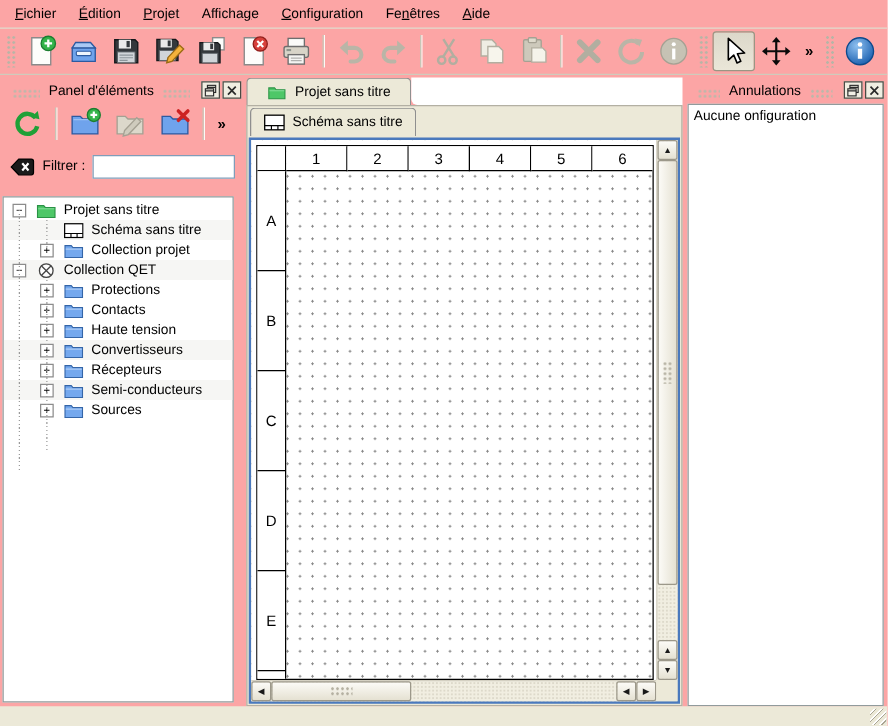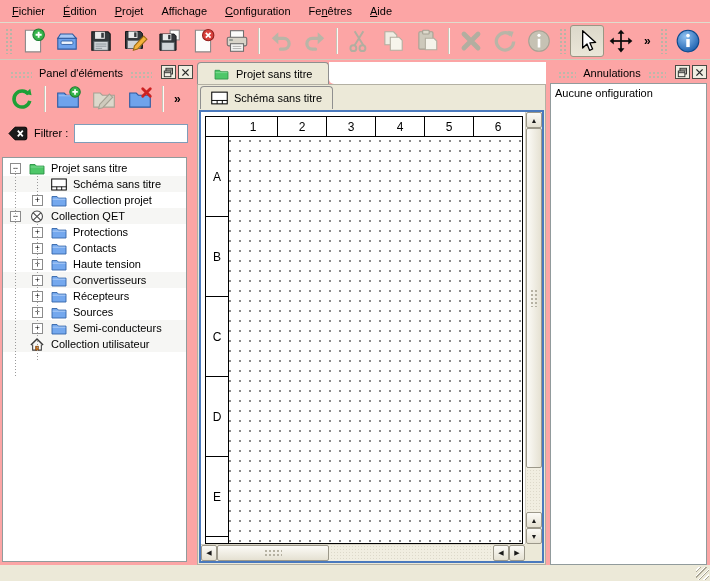--- a/index.html
+++ b/index.html
@@ -473,50 +473,39 @@
           <div class="tree-row indent1">
             <span class="expander">+</span>
             <span class="icon tree-icon">
               <svg viewBox="0 0 16 13">
                 <path d="M1 12V2.5h5l1.4 1.6H15V12z" fill="#74a8ee" stroke="#3465a8" stroke-width="0.9"></path>
                 <path d="M1.6 5.2h12.8" stroke="#aecdf6" stroke-width="1"></path>
               </svg>
             </span>
             <span class="tree-label">Récepteurs</span>
           </div>
+          <div class="tree-row indent1 alt">
+            <span class="expander">+</span>
+            <span class="icon tree-icon">
+              <svg viewBox="0 0 16 13">
+                <path d="M1 12V2.5h5l1.4 1.6H15V12z" fill="#74a8ee" stroke="#3465a8" stroke-width="0.9"></path>
+                <path d="M1.6 5.2h12.8" stroke="#aecdf6" stroke-width="1"></path>
+              </svg>
+            </span>
+            <span class="tree-label">Semi-conducteurs</span>
+          </div>
           <div class="tree-row indent1">
             <span class="expander">+</span>
             <span class="icon tree-icon">
               <svg viewBox="0 0 16 13">
                 <path d="M1 12V2.5h5l1.4 1.6H15V12z" fill="#74a8ee" stroke="#3465a8" stroke-width="0.9"></path>
                 <path d="M1.6 5.2h12.8" stroke="#aecdf6" stroke-width="1"></path>
               </svg>
             </span>
             <span class="tree-label">Sources</span>
-          </div>
-          <div class="tree-row indent1 alt">
-            <span class="expander">+</span>
-            <span class="icon tree-icon">
-              <svg viewBox="0 0 16 13">
-                <path d="M1 12V2.5h5l1.4 1.6H15V12z" fill="#74a8ee" stroke="#3465a8" stroke-width="0.9"></path>
-                <path d="M1.6 5.2h12.8" stroke="#aecdf6" stroke-width="1"></path>
-              </svg>
-            </span>
-            <span class="tree-label">Semi-conducteurs</span>
-          </div>
-          <div class="tree-row indent0 alt">
-            <span class="exp-spacer"></span>
-            <span class="icon tree-icon">
-              <svg viewBox="0 0 17 15">
-                <path d="M1.5 8L8.5 1.2 15.5 8" fill="none" stroke="#3a3a3a" stroke-width="1.7"></path>
-                <path d="M3.5 7.5V14h10V7.5" fill="#fcfcfa" stroke="#3a3a3a" stroke-width="1.2"></path>
-                <rect x="7" y="9.5" width="3" height="4.5" fill="#c9731f" stroke="#7d4008" stroke-width="0.8"></rect>
-              </svg>
-            </span>
-            <span class="tree-label">Collection utilisateur</span>
           </div>
         </div>
     </div>
   </div>
 
   <div class="workspace">
     <div class="proj-tabbar">
       <div class="proj-tab">
         <span class="icon i15">
             <svg viewBox="0 0 16 13">

